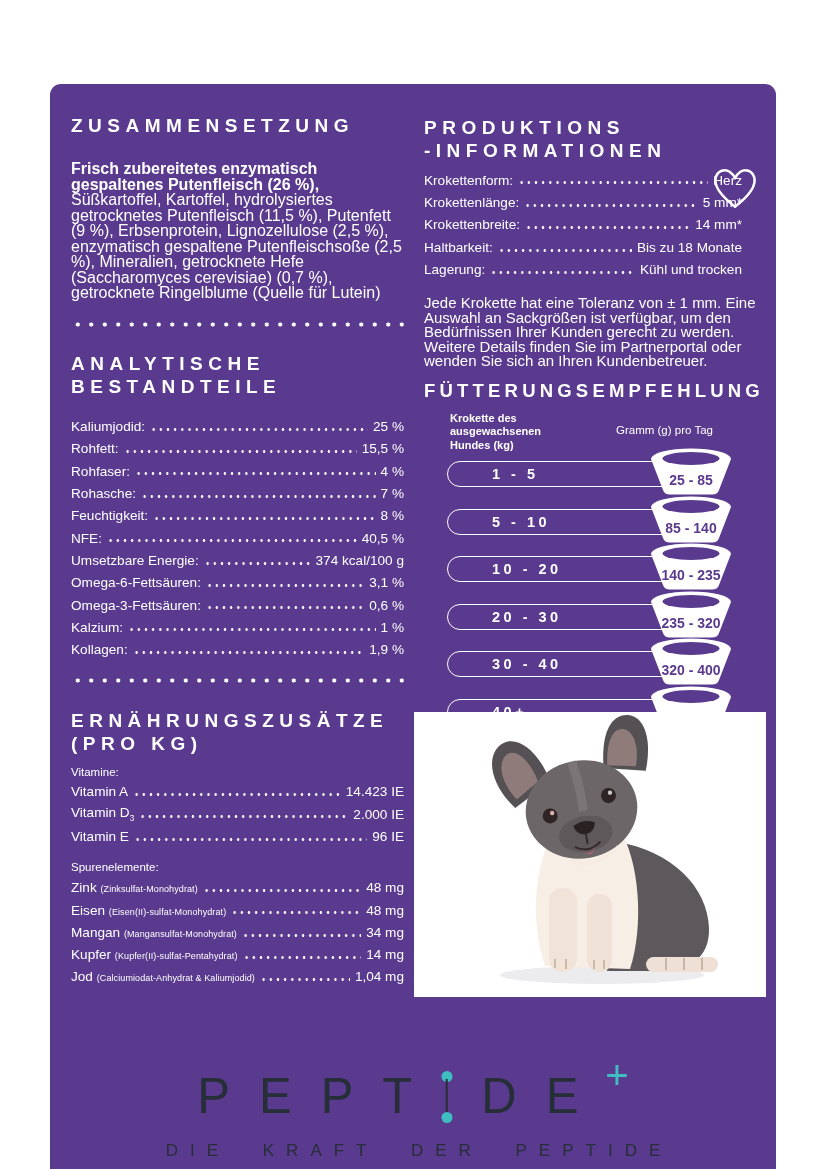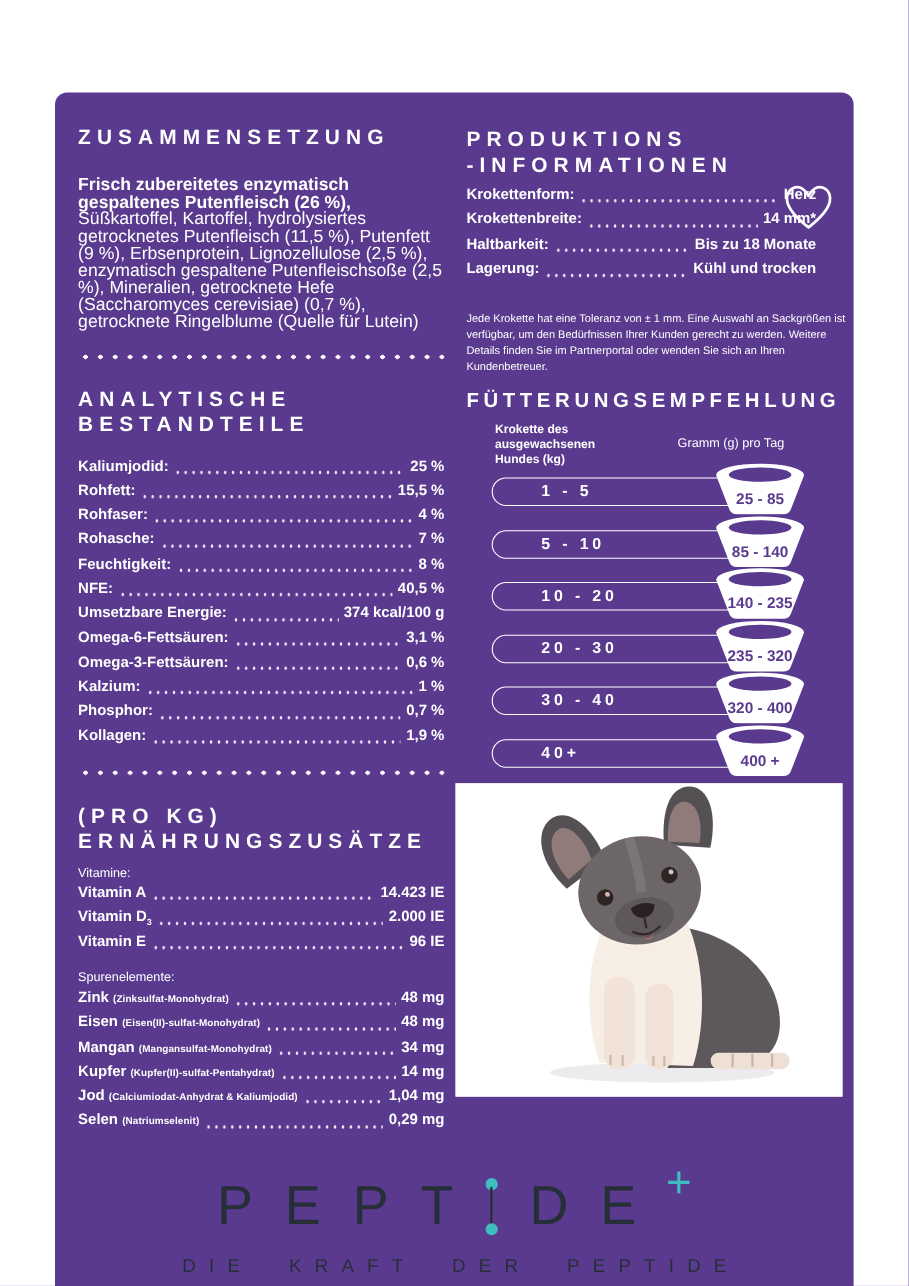--- a/index.html
+++ b/index.html
@@ -18,41 +18,41 @@
   .comp-title{margin-top:30px;}
   .comp-text{margin-top:24px;font-size:16px;line-height:15.5px;}
   .comp-text b{font-weight:bold;}
   .dots-divider{
     height:5px;margin-top:21px;
     background-image:radial-gradient(circle, #ffffff 1.9px, rgba(255,255,255,0) 2.2px);
     background-size:13.5px 5px;background-repeat:repeat-x;background-position:left center;
   }
   .anal-title{margin-top:25px;}
   .kv-list{margin-top:18px;}
-  .kv-row{display:flex;align-items:flex-start;height:22.3px;font-size:13.6px;font-weight:bold;}
+  .kv-row{display:flex;align-items:center;height:22.3px;font-size:13.6px;font-weight:normal;}
   .kv-row .lbl{white-space:nowrap;}
   .kv-row .lbl .small{font-size:9px;letter-spacing:0.1px;}
   .kv-row .leader{
     flex:1;align-self:stretch;margin:0 5px;
     background-image:radial-gradient(circle, rgba(255,255,255,.95) 1.15px, rgba(255,255,255,0) 1.45px);
     background-size:7.2px 3px;background-repeat:repeat-x;background-position:left calc(100% - 7px);
   }
   .kv-row .val{white-space:nowrap;}
   .addit-title{margin-top:26px;}
   .sub-label{font-size:11.5px;margin-top:11px;}
   .sub-label.trace{margin-top:13px;}
   .vit-list{margin-top:3px;}
   .trace-list{margin-top:4px;}
   sub{font-size:0.6em;}
   
   .prod-title{margin-top:32px;}
   .prod-list{margin-top:7px;width:318px;}
   .prod-list .kv-row{height:22.4px;font-size:13.6px;}
   .heart{position:absolute;top:80px;right:8px;}
-  .note{margin-top:25px;font-size:10px;line-height:14.6px;width:345px;}
+  .note{margin-top:15px;font-size:15px;line-height:14.6px;width:345px;}
   .feed-title{margin-top:10px;}
   .feed-headers{position:relative;height:38px;margin-top:8px;}
   .feed-h1{position:absolute;left:26px;top:2px;width:130px;font-size:11px;font-weight:bold;line-height:13.5px;}
   .feed-h2{position:absolute;left:192px;top:14px;font-size:11.5px;font-weight:normal;white-space:nowrap;}
   .feed-row{position:relative;height:47.6px;}
   .pill{
     position:absolute;left:23px;top:13px;width:255px;height:26px;box-sizing:border-box;
     border:1.6px solid #ffffff;border-radius:14px;
     display:flex;align-items:center;padding-left:44px;
     font-size:14.5px;font-weight:bold;letter-spacing:3.5px;white-space:nowrap;
@@ -131,34 +131,29 @@
           <span class="lbl">Omega-3-Fettsäuren:</span>
           <span class="leader"></span>
           <span class="val">0,6 %</span>
         </div>
         <div class="kv-row">
           <span class="lbl">Kalzium:</span>
           <span class="leader"></span>
           <span class="val">1 %</span>
         </div>
         <div class="kv-row">
-          <span class="lbl">Phosphor:</span>
-          <span class="leader"></span>
-          <span class="val">0,7 %</span>
-        </div>
-        <div class="kv-row">
           <span class="lbl">Kollagen:</span>
           <span class="leader"></span>
           <span class="val">1,9 %</span>
         </div>
       </div>
     <div class="dots-divider" style="margin-top:17px;"></div>
     <div class="h1 addit-title">
+      <div>ERNÄHRUNGSZUSÄTZE</div>
       <div>(PRO KG)</div>
-      <div>ERNÄHRUNGSZUSÄTZE</div>
     </div>
     <div class="sub-label">Vitamine:</div>
     <div class="kv-list vit-list" id="vitamins-list">
         <div class="kv-row">
           <span class="lbl"><span>Vitamin A</span></span>
           <span class="leader"></span>
           <span class="val">14.423 IE</span>
         </div>
         <div class="kv-row">
           <span class="lbl"><span>Vitamin D</span><sub>3</sub></span>
@@ -190,39 +185,39 @@
         </div>
         <div class="kv-row">
           <span class="lbl"><span>Kupfer</span><span>&nbsp;</span><span class="small">(Kupfer(II)-sulfat-Pentahydrat)</span></span>
           <span class="leader"></span>
           <span class="val">14 mg</span>
         </div>
         <div class="kv-row">
           <span class="lbl"><span>Jod</span><span>&nbsp;</span><span class="small">(Calciumiodat-Anhydrat &amp; Kaliumjodid)</span></span>
           <span class="leader"></span>
           <span class="val">1,04 mg</span>
-        </div>
-        <div class="kv-row">
-          <span class="lbl"><span>Selen</span><span>&nbsp;</span><span class="small">(Natriumselenit)</span></span>
-          <span class="leader"></span>
-          <span class="val">0,29 mg</span>
         </div>
       </div>
   </div>
 
   <div class="col-right">
     <div class="h1 prod-title">
       <div>PRODUKTIONS</div>
       <div>-INFORMATIONEN</div>
     </div>
     <div class="kv-list prod-list" id="production-list">
         <div class="kv-row">
           <span class="lbl">Krokettenform:</span>
           <span class="leader"></span>
           <span class="val">Herz</span>
+        </div>
+        <div class="kv-row">
+          <span class="lbl">Krokettenlänge:</span>
+          <span class="leader"></span>
+          <span class="val">5 mm*</span>
         </div>
         <div class="kv-row">
           <span class="lbl">Krokettenbreite:</span>
           <span class="leader"></span>
           <span class="val">14 mm*</span>
         </div>
         <div class="kv-row">
           <span class="lbl">Haltbarkeit:</span>
           <span class="leader"></span>
           <span class="val">Bis zu 18 Monate</span>

